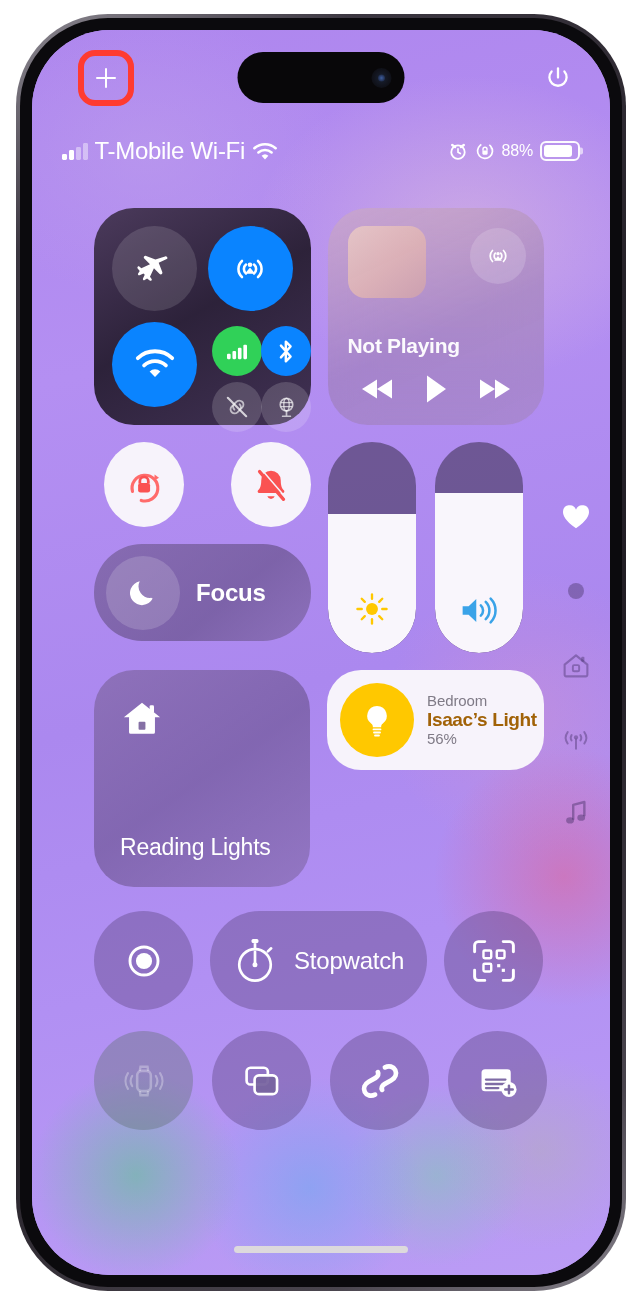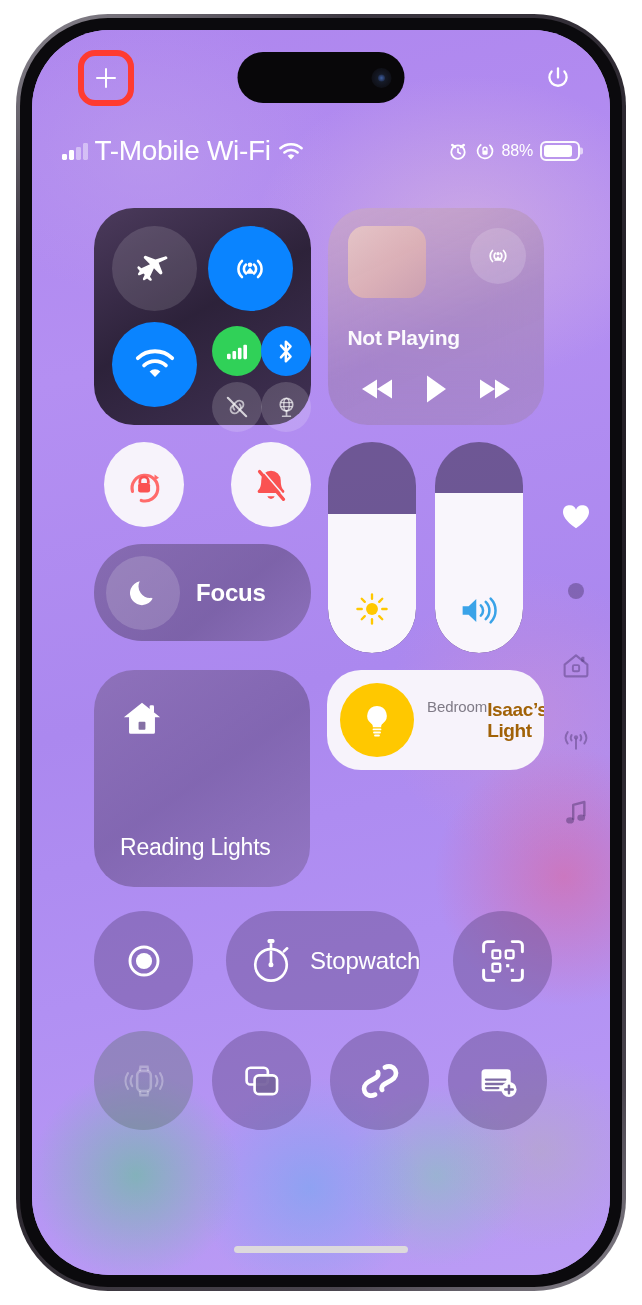--- a/index.html
+++ b/index.html
@@ -95,21 +95,21 @@
 
   
   #status-bar {
     position: absolute; top: 104px; left: 0; right: 0;
     height: 34px;
     display: flex; align-items: center; justify-content: space-between;
     padding: 0 30px;
     color: #fff;
   }
   .sb-group { display: flex; align-items: center; gap: 7px; }
-  .sb-text { font-size: 28px; letter-spacing: -.3px; font-weight: 400; }
+  .sb-text { font-size: 24px; letter-spacing: -.3px; font-weight: 400; }
   .sb-pct { font-size: 16px; font-weight: 500; letter-spacing: -.2px; }
 
   .signal-bars { display: flex; align-items: flex-end; gap: 2.5px; height: 17px; }
   .signal-bars i { width: 4.5px; border-radius: 1.4px; background: #fff; display: block; }
   .signal-bars i.off { background: rgba(255,255,255,.42); }
   .signal-bars i:nth-child(1){height:6px}
   .signal-bars i:nth-child(2){height:9.5px}
   .signal-bars i:nth-child(3){height:13px}
   .signal-bars i:nth-child(4){height:17px}
 
@@ -172,21 +172,21 @@
     background: linear-gradient(140deg,#e9c9c6 0%,#dfb3b4 55%,#cfa1ad 100%);
     opacity: .88;
   }
   #media-airplay {
     position: absolute; right: 18px; top: 20px;
     width: 56px; height: 56px; border-radius: 50%;
     background: rgba(255,255,255,.16);
     display: flex; align-items: center; justify-content: center;
   }
   #media-title {
-    position: absolute; left: 20px; top: 118px;
+    position: absolute; left: 20px; top: 126px;
     font-size: 21px; font-weight: 600; color: rgba(255,255,255,.96);
     letter-spacing: -.3px;
   }
   #media-controls {
     position: absolute; left: 0; right: 0; bottom: 20px;
     display: flex; align-items: center; justify-content: space-around;
     padding: 0 18px;
   }
   .media-btn { display:flex; align-items:center; justify-content:center; }
 
@@ -253,21 +253,21 @@
   #accessory-lock {
     background: linear-gradient(110deg, rgba(62,80,92,.85) 0%, rgba(110,70,110,.80) 52%, rgba(170,62,110,.78) 100%);
   }
   .acc-icon {
     width: 74px; height: 74px; border-radius: 50%;
     display: flex; align-items: center; justify-content: center;
     flex: 0 0 auto;
   }
   #light-icon-circle { background: #ffc800; }
   #lock-icon-circle  { background: rgba(120,220,210,.22); }
-  .acc-text { display: flex; line-height: 1.12; }
+  .acc-text { display: flex; flex-direction: column; line-height: 1.12; }
   .acc-room  { font-size: 15px; letter-spacing: -.1px; }
   .acc-name  { font-size: 19px; font-weight: 700; letter-spacing: -.35px; }
   .acc-state { font-size: 15px; letter-spacing: -.1px; }
   #accessory-light .acc-room  { color: #7f7a86; }
   #accessory-light .acc-name  { color: #a16207; }
   #accessory-light .acc-state { color: #7f7a86; }
   #accessory-lock .acc-room   { color: rgba(255,255,255,.78); }
   #accessory-lock .acc-name   { color: #fff; }
   #accessory-lock .acc-state  { color: rgba(255,255,255,.72); }
 
@@ -278,21 +278,21 @@
     display: flex; align-items: center; justify-content: center;
     flex: 0 0 auto;
   }
   .util-circle.dim { background: rgba(95,110,110,.38); }
   #stopwatch-pill {
     width: 217px; height: 99px; border-radius: 50px;
     background: rgba(95,72,130,.42);
     display: flex; align-items: center; gap: 14px; padding-left: 20px;
   }
   #stopwatch-label { font-size: 24px; color: #fff; letter-spacing: -.2px; }
-  #util-row-1, #util-row-2 { display: flex; align-items: center; gap: 33px; }
+  #util-row-1, #util-row-2 { display: flex; align-items: center; gap: 17px; }
   #util-row-2 { gap: 19px; }
 
   
   #page-rail {
     position: absolute; right: 12px; top: 472px;
     width: 44px;
     display: flex; flex-direction: column; align-items: center;
     gap: 44px;
   }
   .rail-item { display: flex; align-items: center; justify-content: center; height: 30px; }

